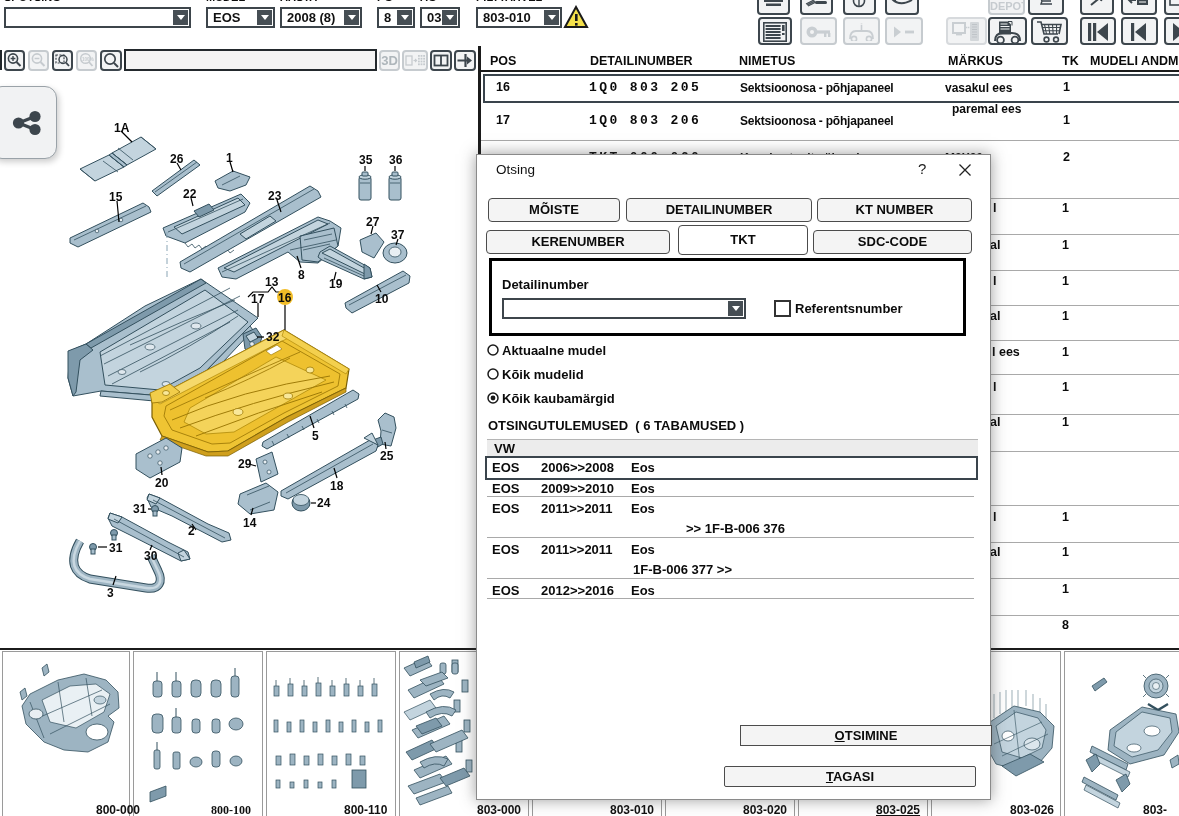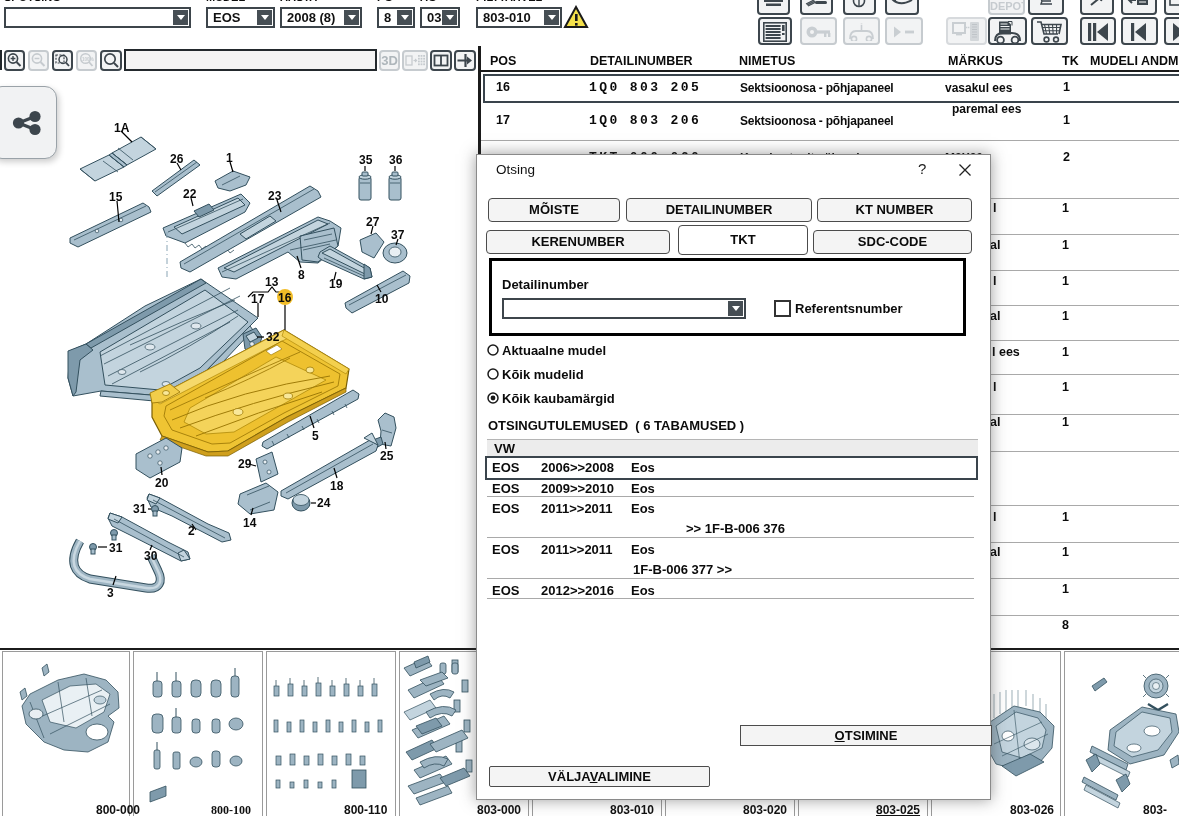--- a/index.html
+++ b/index.html
@@ -761,14 +761,14 @@
     <div class="bt" style="left:64px;top:387px;font-size:13px;">2011&gt;&gt;2011</div>
     <div class="bt" style="left:154px;top:387px;font-size:13px;">Eos</div>
  <div class="bt" style="left:156px;top:407px;font-size:13px;">1F-B-006 377 &gt;&gt;</div>
  <div class="sep" style="left:10px;top:423px;width:487px;"></div>
  <div class="bt" style="left:15px;top:428px;font-size:13px;">EOS</div>
     <div class="bt" style="left:64px;top:428px;font-size:13px;">2012&gt;&gt;2016</div>
     <div class="bt" style="left:154px;top:428px;font-size:13px;">Eos</div>
  <div class="sep" style="left:10px;top:443px;width:487px;"></div>
 
  <div class="dlgbtn" style="left:247px;top:570px;width:250px;height:19px;line-height:19px;border-radius:0;margin-left:16px;"><u>O</u>TSIMINE</div>
- <div class="dlgbtn" style="left:12px;top:611px;width:219px;height:19px;line-height:19px;border-radius:2px;">VÄLJA<u>V</u>ALIMINE</div>
+ <div class="dlgbtn" style="left:247px;top:611px;width:250px;height:19px;line-height:19px;border-radius:2px;"><u>T</u>AGASI</div>
 </div>
 
 </body></html>

